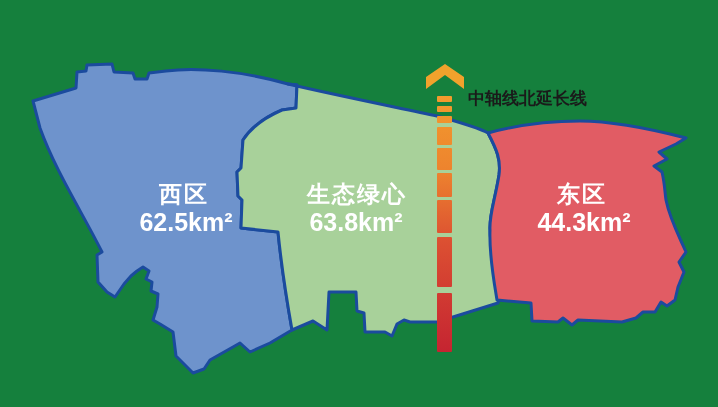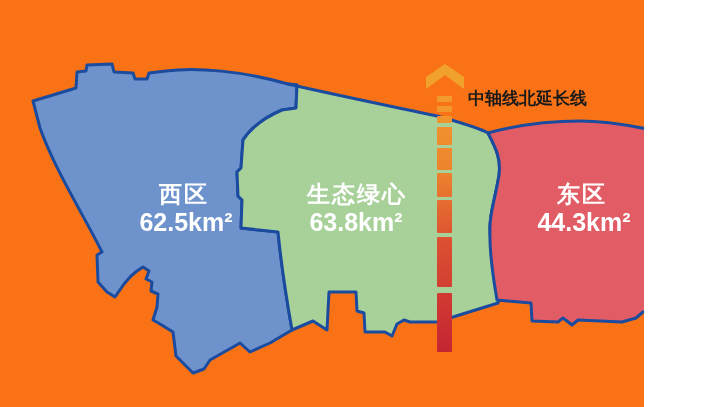--- a/index.html
+++ b/index.html
@@ -2,23 +2,23 @@
 <html><head>
 <meta charset="utf-8">
 <style>
   html, body { margin: 0; padding: 0; }
   body {
     font-family: "Liberation Sans", "DejaVu Sans", sans-serif;
     background: #ffffff;
   }
   .stage {
     position: relative;
-    width: 644px;
+    width: 718px;
     height: 407px;
-    background: #f97316;
+    background: #15803d;
     overflow: hidden;
   }
   svg { display: block; }
   .region-path {
     stroke-width: 3;
     stroke-linejoin: round;
     stroke-linecap: round;
   }
   .region-name {
     font-size: 23px;

